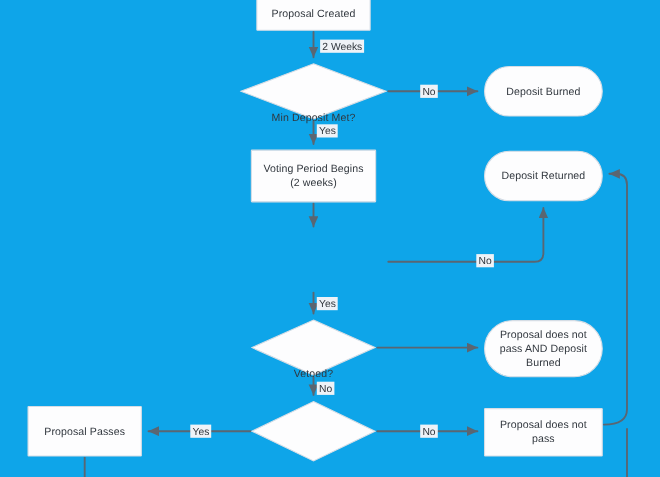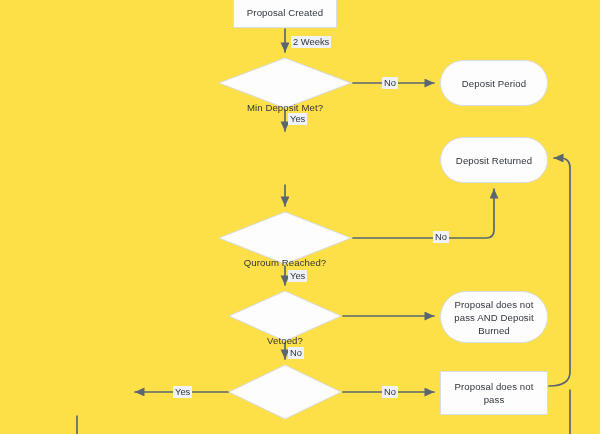--- a/index.html
+++ b/index.html
@@ -10,21 +10,21 @@
     width: 600px;
     height: 434px;
     overflow: hidden;
     background: #eef2f7;
     font-family: "Liberation Sans", sans-serif;
   }
   #flow-root {
     position: relative;
     width: 600px;
     height: 434px;
-    background: #fde047;
+    background: #0ea5e9;
   }
   #edge-layer {
     position: absolute;
     left: 0;
     top: 0;
     width: 600px;
     height: 434px;
   }
   .node {
     position: absolute;
@@ -126,30 +126,28 @@
   </div>
 
   <div class="node node-diamond" style="left:218px; top:57px; width:134px; height:52px;">
     <svg class="diamond-shape" viewBox="0 0 134 52" preserveAspectRatio="none">
       <polygon points="67,1 133,26 67,51 1,26" fill="#fdfdfe" stroke="#d6dde5" stroke-width="1"></polygon>
     </svg>
     <span class="diamond-label node-text">Min Deposit Met?</span>
   </div>
 
   <div class="node node-stadium" style="left:440px; top:60px; width:108px; height:46px;">
-    <span class="node-text">Deposit Period</span>
+    <span class="node-text">Deposit Burned</span>
   </div>
 
+  <div class="node node-rect" style="left:228px; top:136px; width:114px; height:48px;">
+    <span class="node-text">Voting Period Begins
+(2 weeks)</span>
+  </div>
 
-  <div class="node node-diamond" style="left:218px; top:211px; width:134px; height:54px;">
-    <svg class="diamond-shape" viewBox="0 0 134 54" preserveAspectRatio="none">
-      <polygon points="67,1 133,27 67,53 1,27" fill="#fdfdfe" stroke="#d6dde5" stroke-width="1"></polygon>
-    </svg>
-    <span class="diamond-label node-text">Quroum Reached?</span>
-  </div>
 
   <div class="node node-stadium" style="left:440px; top:137px; width:108px; height:46px;">
     <span class="node-text">Deposit Returned</span>
   </div>
 
   <div class="node node-diamond" style="left:228px; top:290px; width:114px; height:52px;">
     <svg class="diamond-shape" viewBox="0 0 114 52" preserveAspectRatio="none">
       <polygon points="57,1 113,26 57,51 1,26" fill="#fdfdfe" stroke="#d6dde5" stroke-width="1"></polygon>
     </svg>
     <span class="diamond-label node-text">Vetoed?</span>
@@ -160,20 +158,23 @@
 pass AND Deposit
 Burned</span>
   </div>
 
   <div class="node node-diamond" style="left:228px; top:364px; width:114px; height:56px;">
     <svg class="diamond-shape" viewBox="0 0 114 56" preserveAspectRatio="none">
       <polygon points="57,1 113,28 57,55 1,28" fill="#fdfdfe" stroke="#d6dde5" stroke-width="1"></polygon>
     </svg>
   </div>
 
+  <div class="node node-rect" style="left:25px; top:369px; width:104px; height:46px;">
+    <span class="node-text">Proposal Passes</span>
+  </div>
 
   <div class="node node-rect" style="left:440px; top:371px; width:108px; height:44px;">
     <span class="node-text">Proposal does not
 pass</span>
   </div>
 
   <span class="edge-label" style="left:291px; top:36px;">2 Weeks</span>
 
   <span class="edge-label" style="left:382px; top:77px;">No</span>
 

